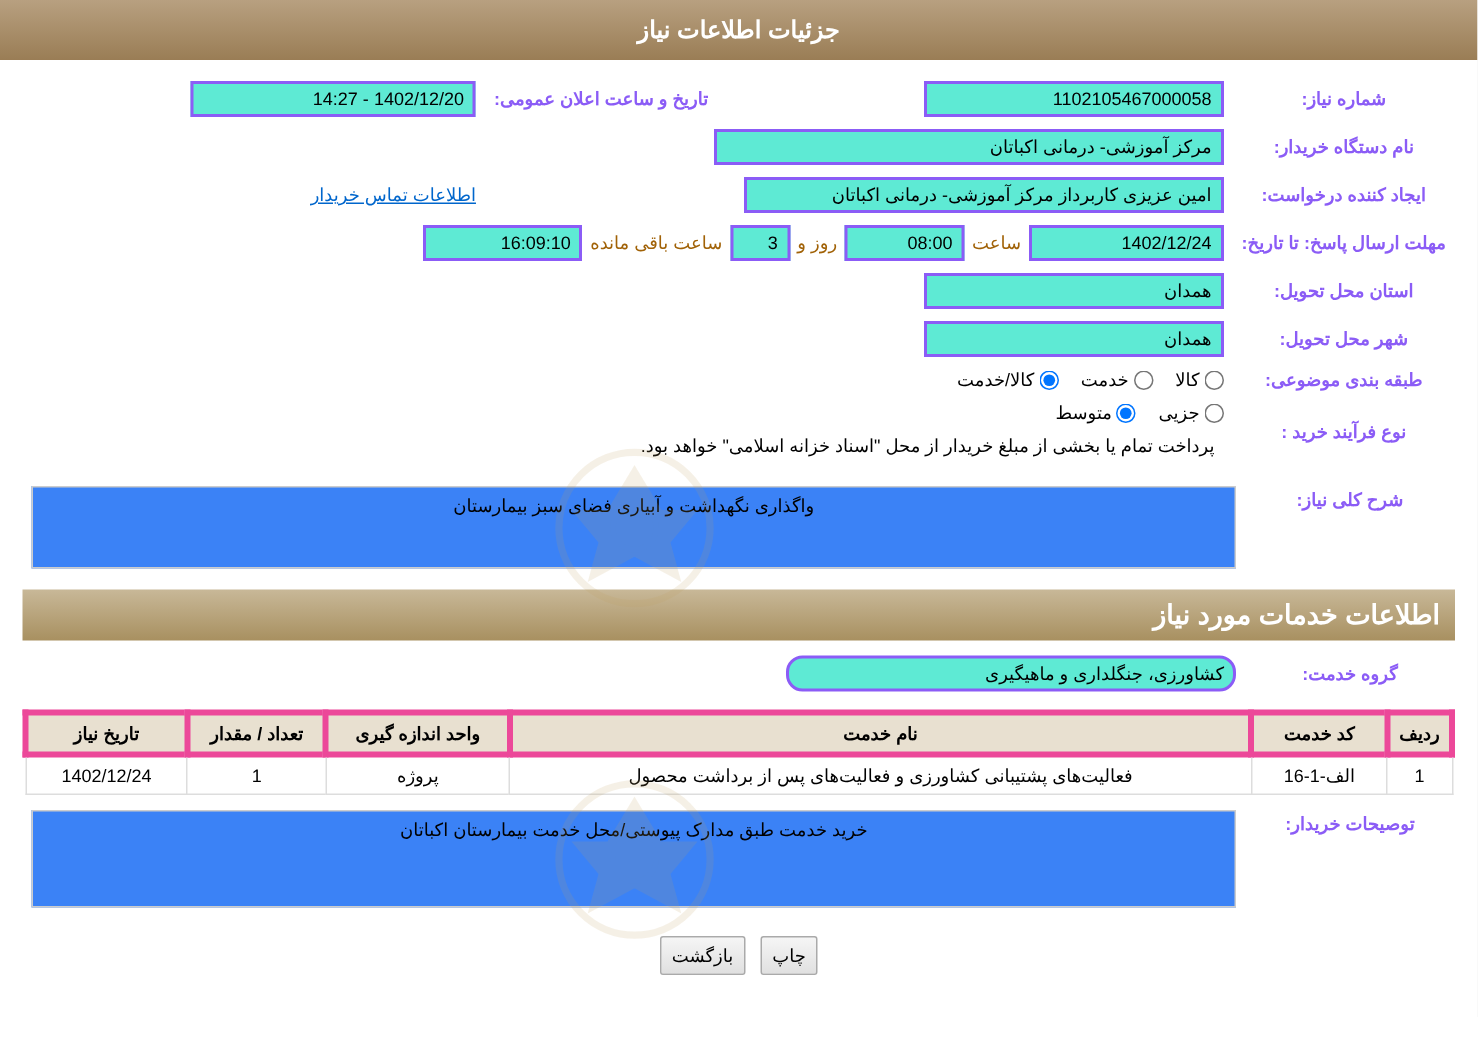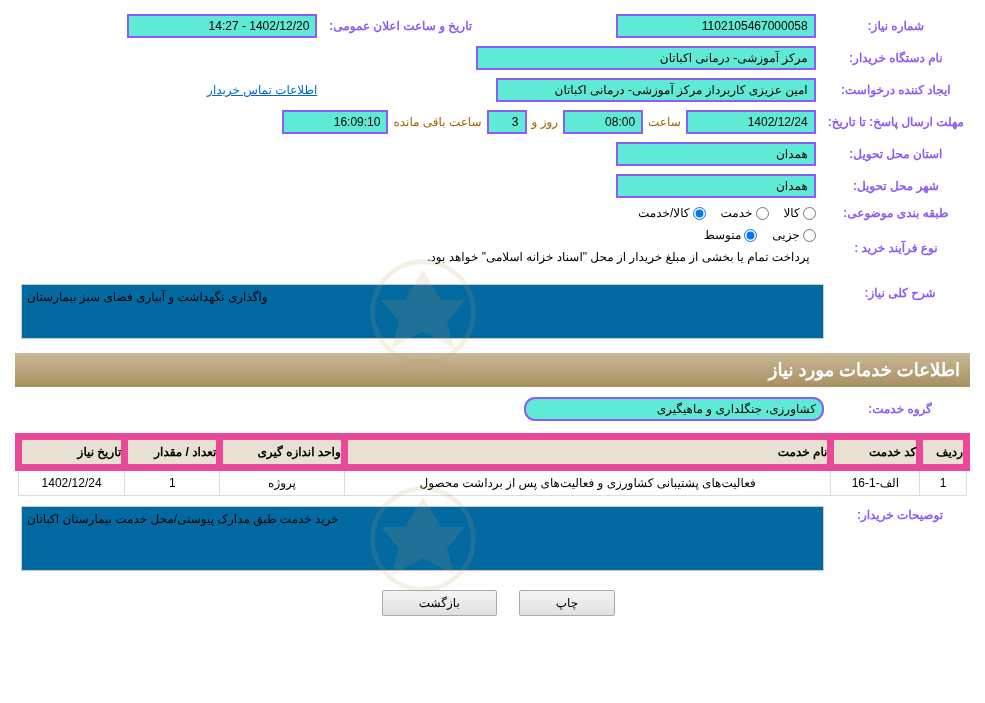--- a/index.html
+++ b/index.html
@@ -98,59 +98,58 @@
       padding: 4px 6px;
     }
     .textarea-box {
       width: 100%;
       border: 1px solid #ccc;
       min-height: 55px;
       padding: 5px;
       font-family: Tahoma, Arial, sans-serif;
       font-size: 12px;
       direction: rtl;
-      text-align: left;
+      text-align: center;
       resize: none;
-      background: #0369a1;
+      background: #3b82f6;
     }
     
     .services-table {
       width: 100%;
       border-collapse: collapse;
       margin: 6px 0;
       font-size: 12px;
     }
     .services-table th {
       background: #e8e0d0;
-      border: 7px solid #ec4899;
+      border: 4px solid #ec4899;
       padding: 5px 0;
-      text-align: right;
+      text-align: center;
       font-weight: bold;
     }
     .services-table td {
       border: 1px solid #ddd;
       padding: 5px 8px;
       text-align: center;
     }
     .services-table tr:nth-child(even) { background: #f9f9f9; }
     .btn-row {
       display: flex;
       justify-content: center;
       gap: 10px;
       margin-top: 15px;
     }
     .btn {
-      padding: 5px 36px;
+      padding: 5px 7px;
       border: 1px solid #aaa;
       background: linear-gradient(to bottom, #f5f5f5, #e0e0e0);
       cursor: pointer;
       font-family: Tahoma, Arial, sans-serif;
       font-size: 12px;
       border-radius: 2px;
-      margin-left: 12px;
     }
     .watermark-container {
       position: relative;
     }
     .logo-watermark {
       position: absolute;
       top: 50%;
       left: 50%;
       transform: translate(-50%, -50%);
       opacity: 0.15;
@@ -161,20 +160,23 @@
     .inline-label {
       font-size: 12px;
       color: #a16207;
     }
   </style>
 </head>
 <body>
 
 <div class="page-wrapper">
 
+  <div class="header-bar">
+    <span>جزئیات اطلاعات نیاز</span>
+  </div>
 
   <div class="content-area">
 
     <table class="info-table">
 
       <tbody>
           <tr>
         <td class="label-cell">شماره نیاز:</td>
         <td class="value-cell">
           <span class="input-box input-medium" style="display:inline-block;">1102105467000058</span>

